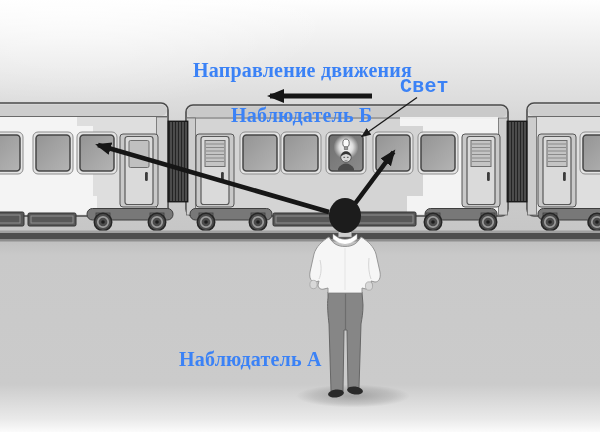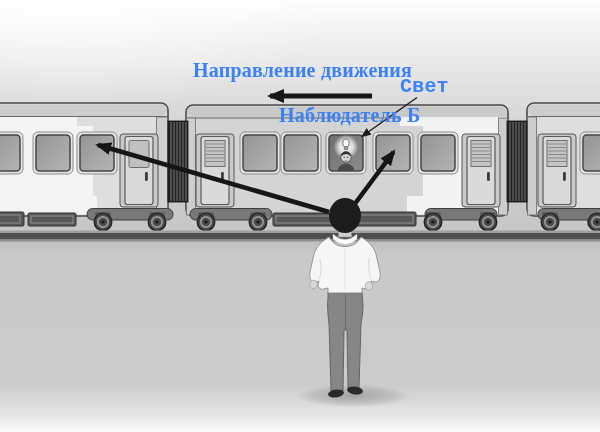--- a/index.html
+++ b/index.html
@@ -7,21 +7,21 @@
     position:relative;width:600px;height:432px;overflow:hidden;
     font-family:"Liberation Serif","DejaVu Serif",serif;
   }
   #scene{position:absolute;left:0;top:0;}
   .lbl{
     position:absolute;font-weight:700;color:#3b82f6;white-space:nowrap;
     font-size:20px;letter-spacing:.2px;line-height:1.1;
   }
   .lbl-direction{left:193px;top:59px;}
   .lbl-svet{left:400px;top:76px;font-family:Liberation Mono, monospace;}
-  .lbl-obsb{left:231px;top:104px;margin-left:48px;}
+  .lbl-obsb{left:231px;top:104px;}
   .lbl-obsa{left:179px;top:348px;}
 </style>
 </head>
 <body>
 
 <div id="stage">
 
 <svg id="scene" width="600" height="432" viewBox="0 0 600 432" aria-hidden="true">
   <defs>
     <linearGradient id="bgGrad" x1="0" y1="0" x2="0" y2="1">
@@ -263,14 +263,15 @@
     <rect x="338.5" y="226" width="13" height="11" fill="#cfcfcf" stroke="#9b9b9b" stroke-width="0.5"></rect>
     <path d="M333,234 Q345,245 357,234 L357,239 Q345,250 333,239 Z" fill="#ffffff" stroke="#a8a8a8" stroke-width="0.5"></path>
 
     <ellipse cx="345" cy="215.5" rx="16" ry="17.5" fill="#1c1c1c"></ellipse>
   </g>
 </svg>
 
 <div class="lbl lbl-direction">Направление движения</div>
 <div class="lbl lbl-svet">Свет</div>
 <div class="lbl lbl-obsb">Наблюдатель Б</div>
+<div class="lbl lbl-obsa">Наблюдатель А</div>
 
 </div>
 
 </body></html>

